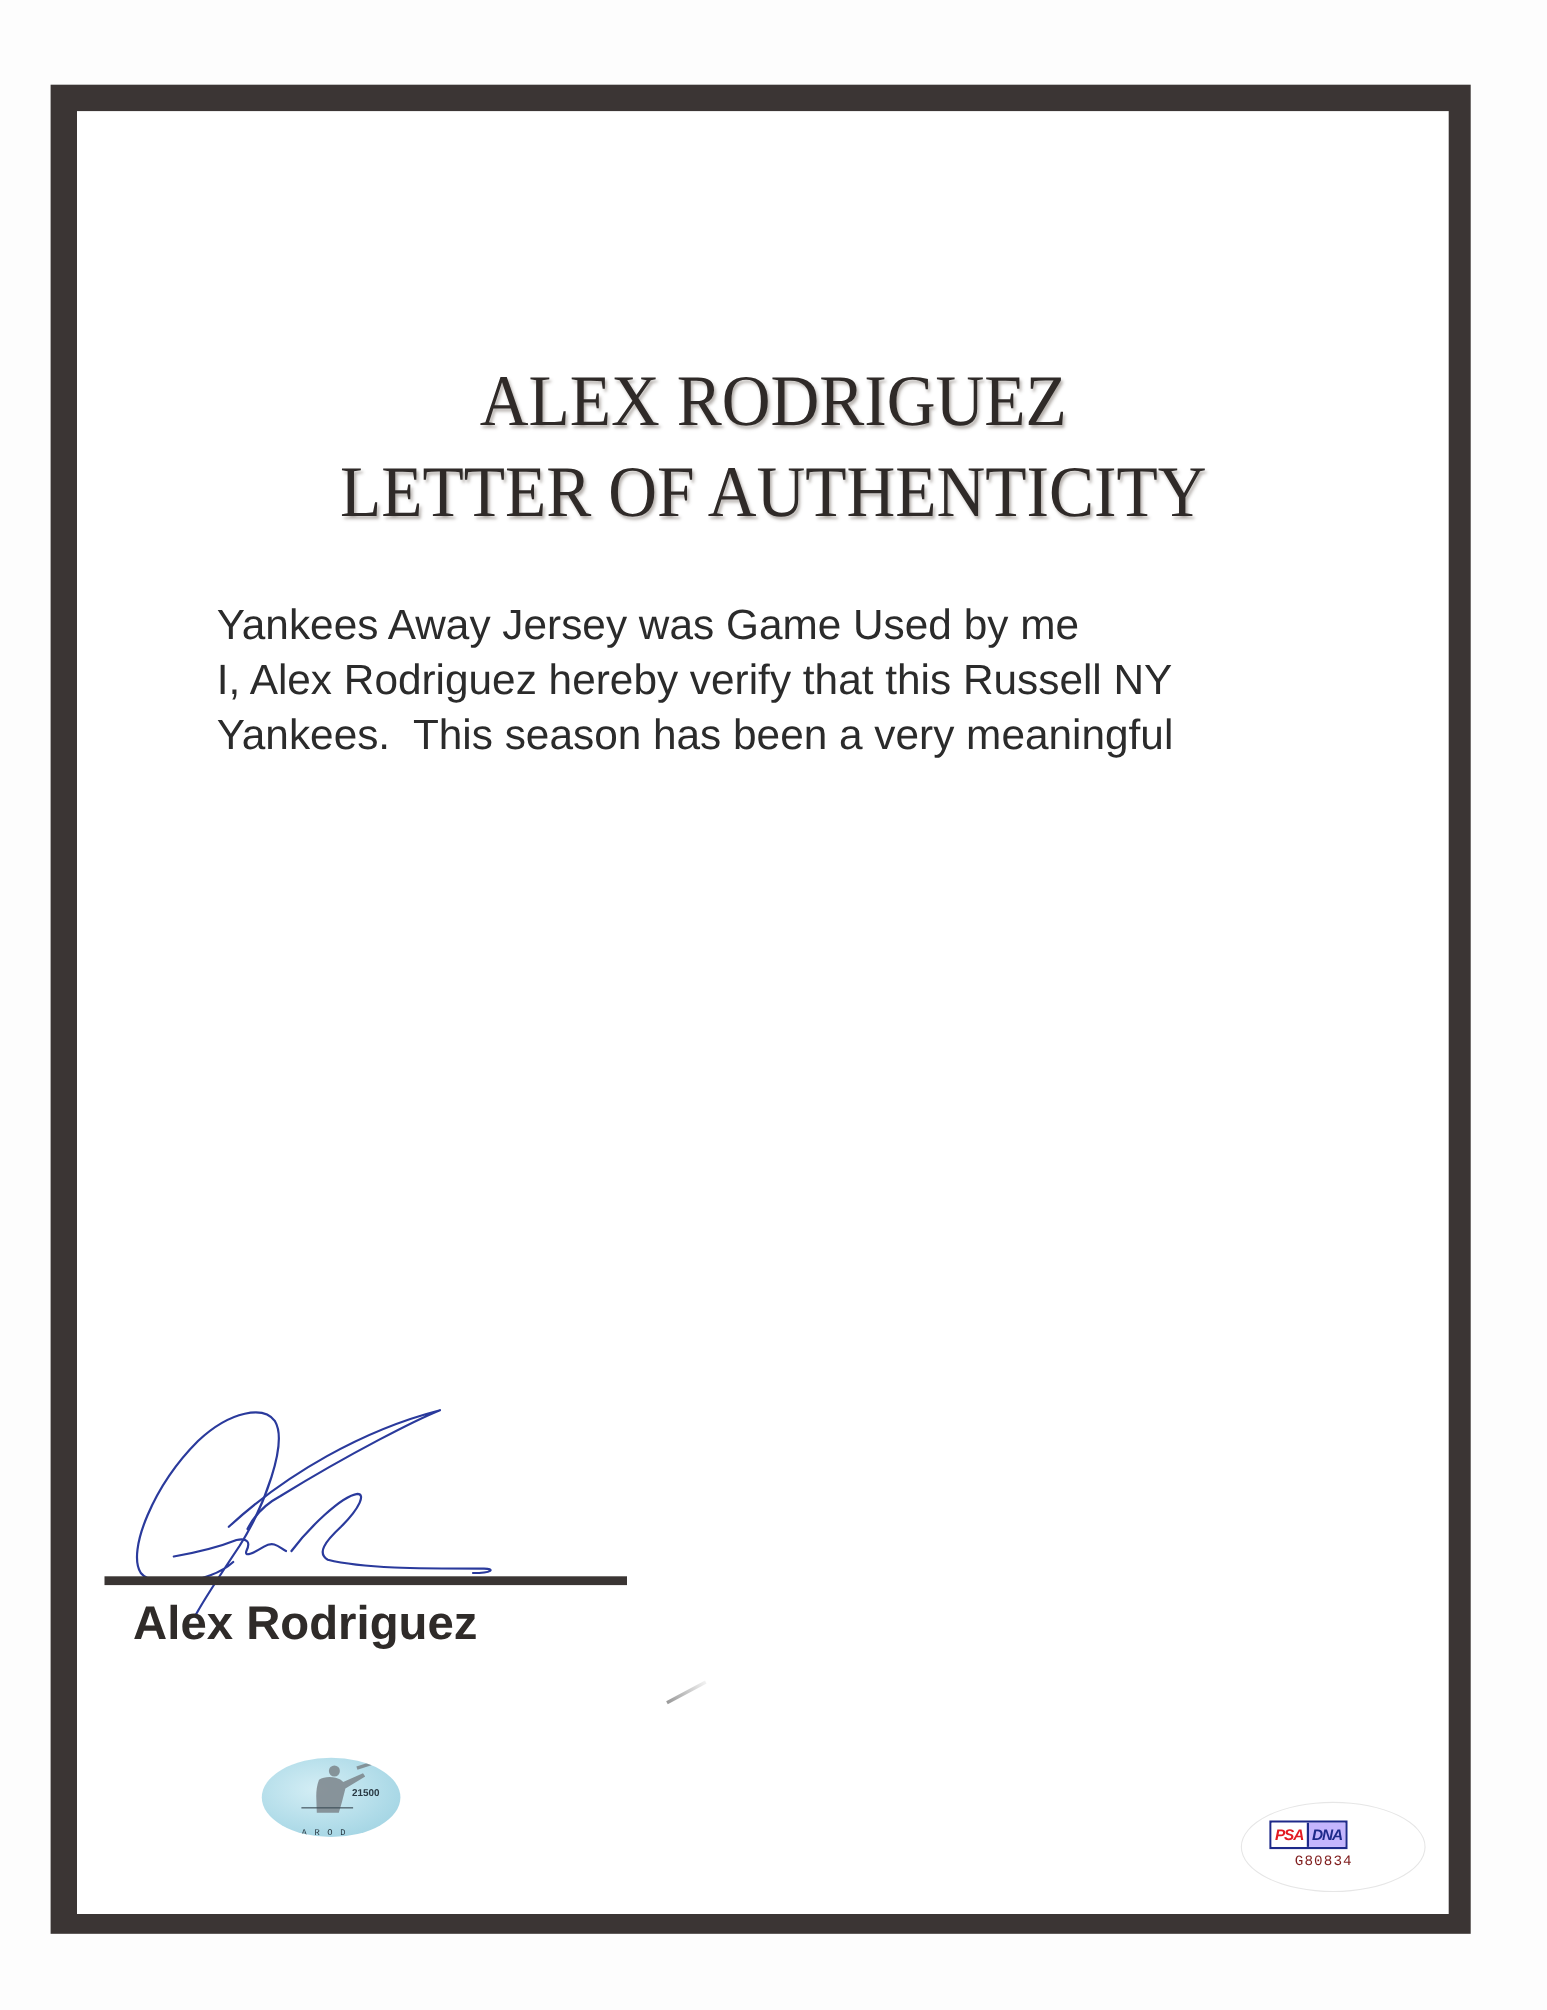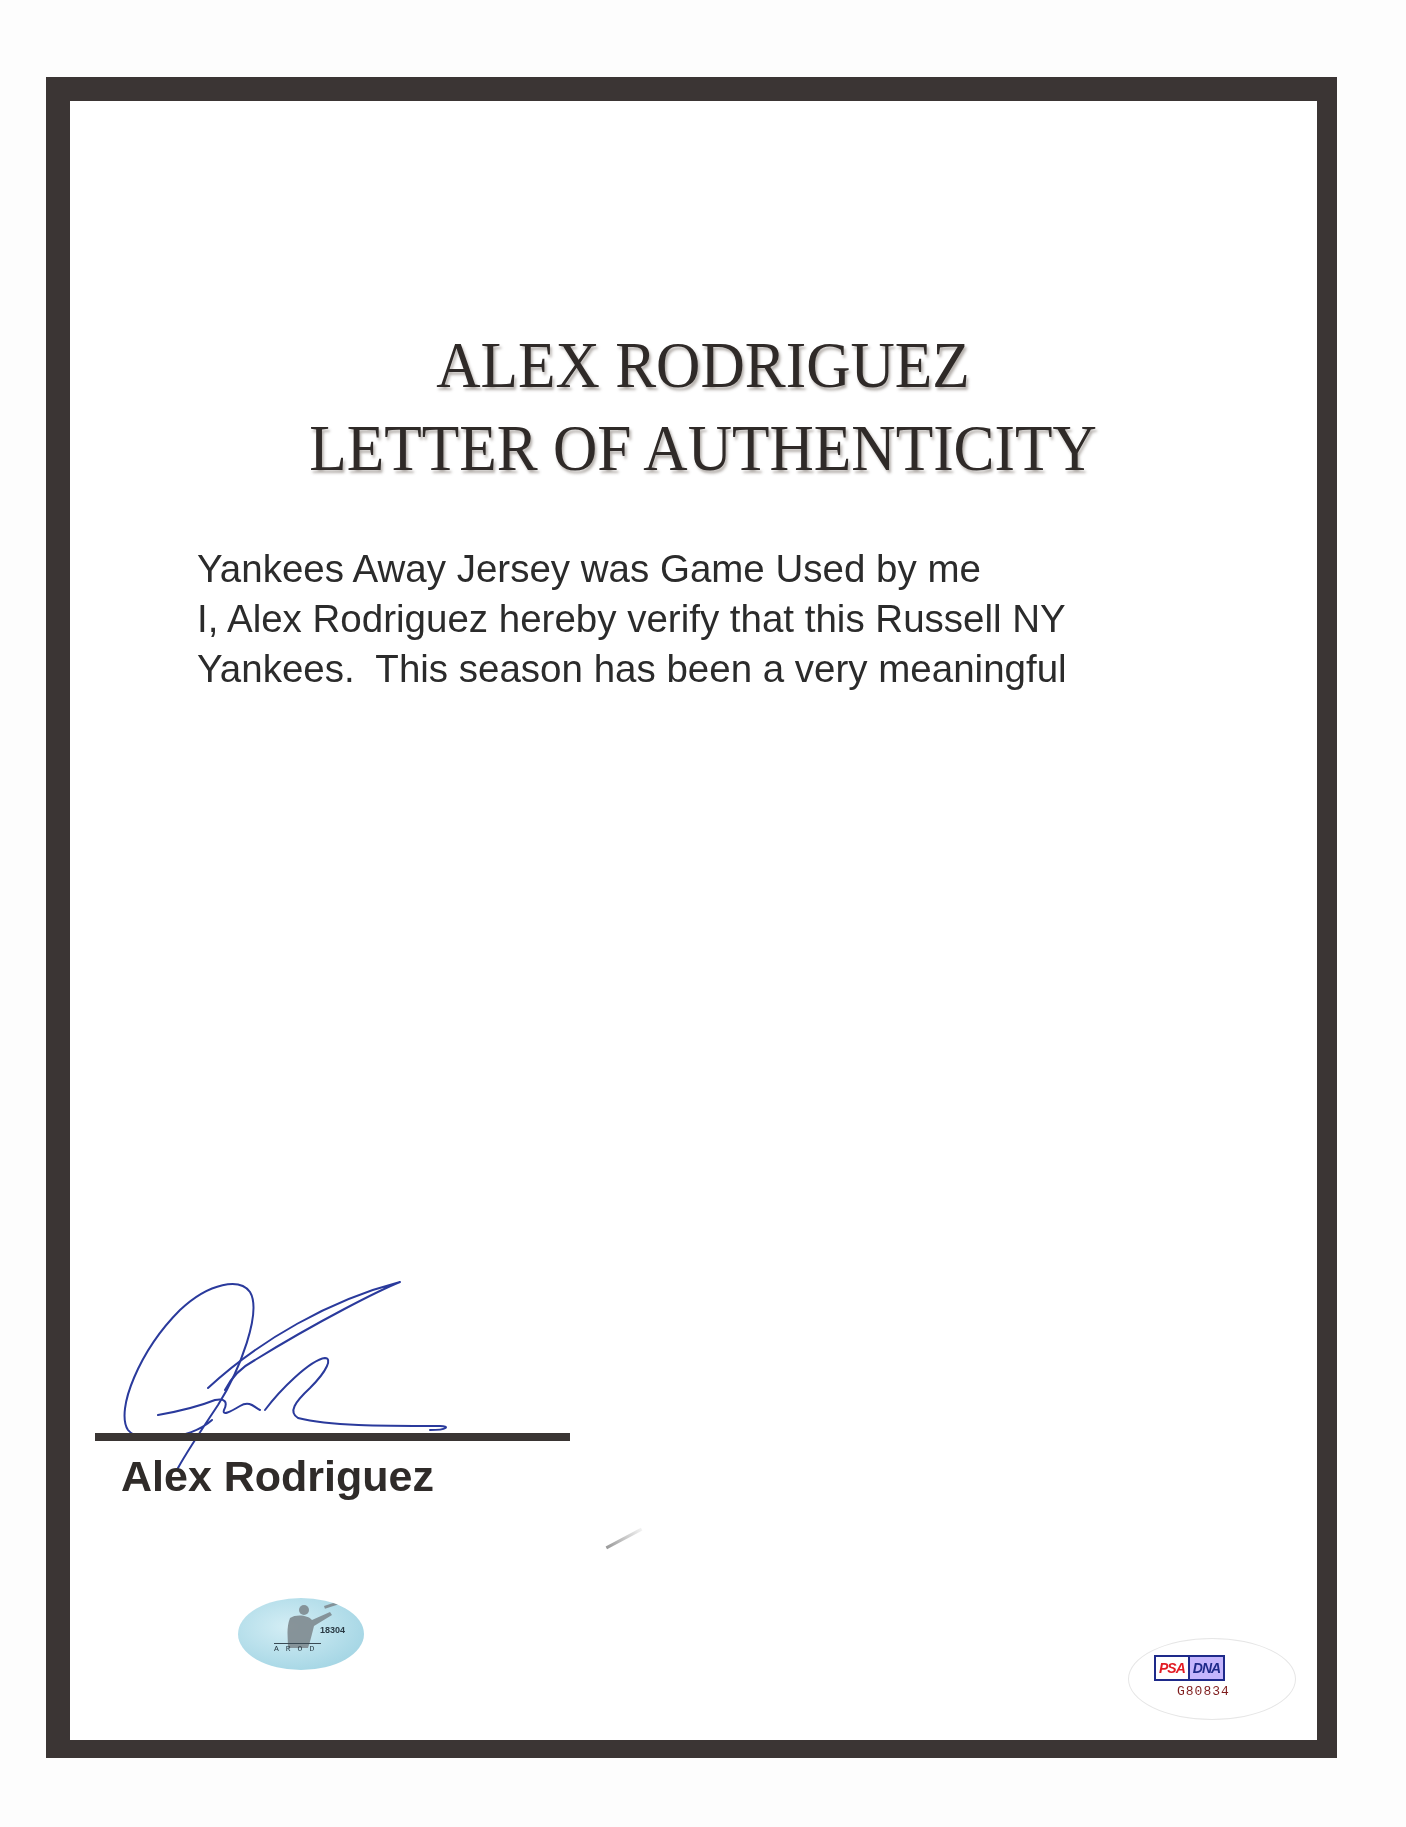--- a/index.html
+++ b/index.html
@@ -119,21 +119,21 @@
     }
     .arod-brand {
       position: absolute;
       left: 36px;
       top: 45px;
       font-family: "Liberation Mono", "DejaVu Sans Mono", monospace;
       font-size: 8px;
       letter-spacing: 7px;
       color: #2a3a44;
       border-top: 1px solid #3a4a54;
-      padding-top: 0;
+      padding-top: 18px;
     }
     .psa-sticker {
       position: absolute;
       left: 1128px;
       top: 1638px;
       width: 166px;
       height: 80px;
       border-radius: 50%;
       border: 1px solid #e6e6e6;
       background: #ffffff;
@@ -219,21 +219,21 @@
 <div class="smudge"></div>
 
 <div class="arod-hologram">
   <svg width="126" height="72" viewBox="0 0 126 72" xmlns="http://www.w3.org/2000/svg">
     <g fill="#7f8a90" opacity="0.9">
       <circle cx="66" cy="12" r="5"></circle>
       <path d="M 52 20 C 58 16, 70 17, 74 22 L 92 14 L 94 17 L 76 28 C 74 36, 72 44, 70 50 L 50 50 C 50 40, 48 30, 52 20 Z"></path>
       <rect x="86" y="8" width="26" height="3" transform="rotate(-18 86 8)"></rect>
     </g>
   </svg>
-  <div class="arod-number">18304</div>
+  <div class="arod-number">21500</div>
   <div class="arod-brand">AROD</div>
 </div>
 
 <div class="psa-sticker">
   <div class="psa-logo">
     <span class="psa-part psa-red">PSA</span>
     <span class="psa-part psa-blue">DNA</span>
   </div>
   <div class="psa-serial">G80834</div>
 </div>

